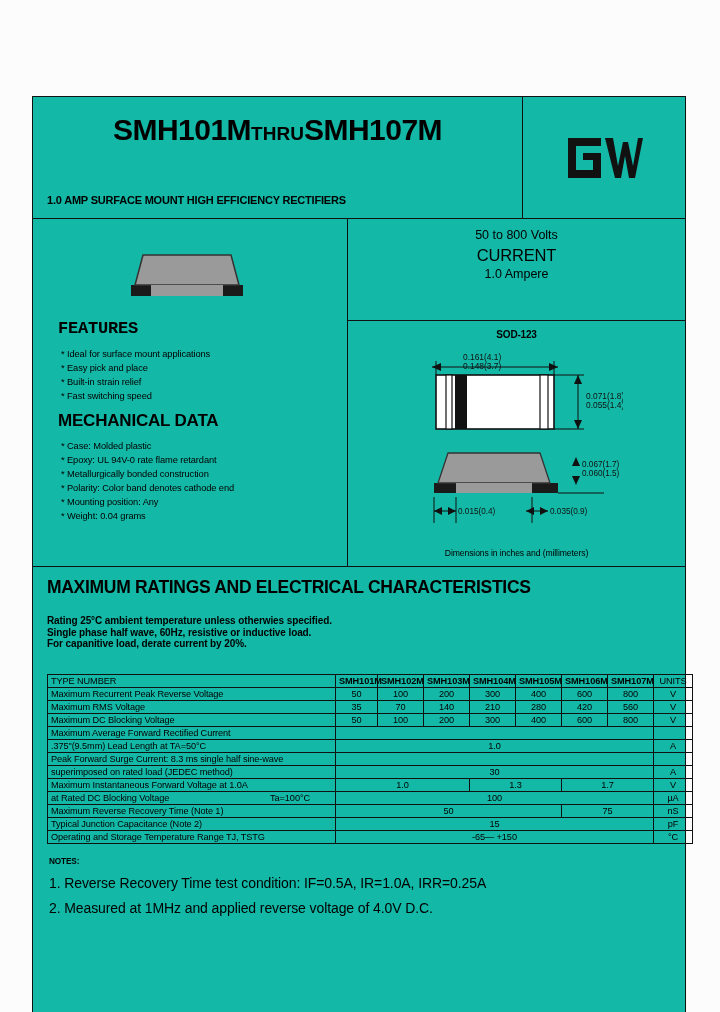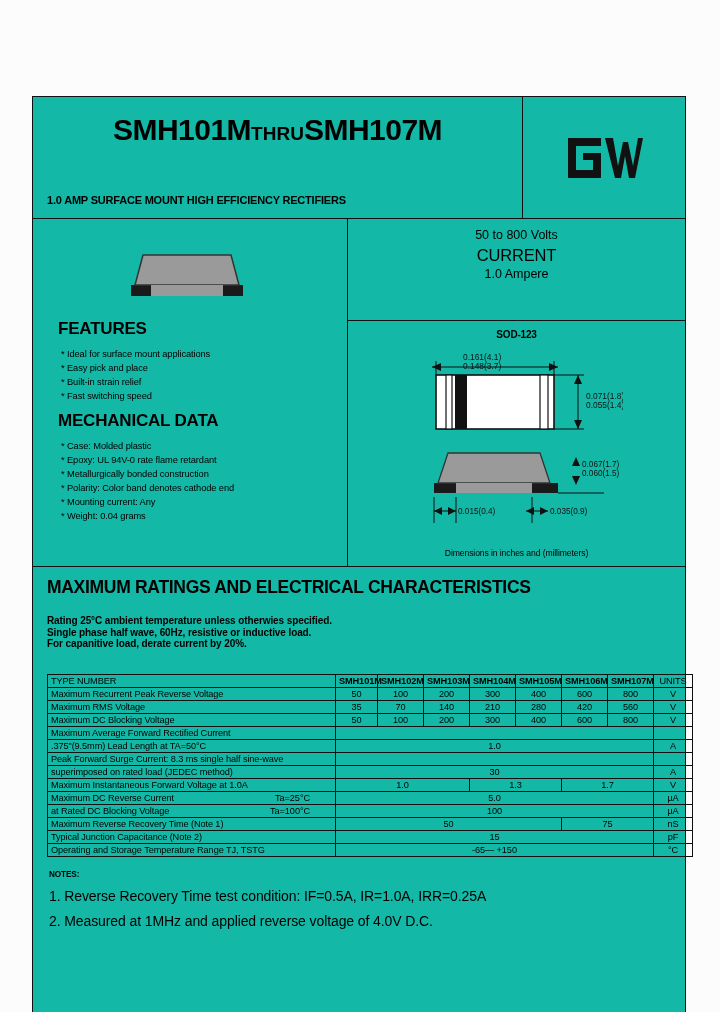--- a/index.html
+++ b/index.html
@@ -67,21 +67,21 @@
     position: relative;
   }
   .pkg-top {
     position: absolute; left: 88px; top: 18px;
     width: 132px; height: 64px;
   }
   .sec-head {
     font-size: 17px; font-weight: bold;
     letter-spacing: -0.2px;
   }
-  .feat-head { position: absolute; left: 25px; top: 100px; }
+  .feat-head { position: absolute; left: 25px; top: 100px; font-family: Liberation Mono, monospace; }
   .feat-list { position: absolute; left: 28px; top: 128px; }
   .mech-head { position: absolute; left: 25px; top: 192px; }
   .mech-list { position: absolute; left: 28px; top: 220px; }
   .bullet {
     font-size: 9.3px; line-height: 14px;
     letter-spacing: -0.1px; white-space: nowrap;
   }
 
   
   .vbox {
@@ -182,21 +182,21 @@
         <div class="bullet">* Built-in strain relief</div>
         <div class="bullet">* Fast switching speed</div>
       </div>
 
       <div class="sec-head mech-head">MECHANICAL DATA</div>
       <div class="mech-list">
         <div class="bullet">* Case: Molded plastic</div>
         <div class="bullet">* Epoxy: UL 94V-0 rate flame retardant</div>
         <div class="bullet">* Metallurgically bonded construction</div>
         <div class="bullet">* Polarity: Color band denotes cathode end</div>
-        <div class="bullet">* Mounting current: Any</div>
+        <div class="bullet">* Mounting position: Any</div>
         <div class="bullet">* Weight: 0.04 grams</div>
       </div>
     </div>
 
     <div class="mid-right">
       <div class="vbox">
         <div class="v-t2">50 to 800 Volts</div>
         <div class="v-t3">CURRENT</div>
         <div class="v-t4">1.0 Ampere</div>
       </div>
@@ -341,28 +341,20 @@
         <tr>
           <td class="lbl">Maximum Instantaneous Forward Voltage at 1.0A</td>
           <td class="num" colspan="3">1.0</td>
           <td class="num" colspan="2">1.3</td>
           <td class="num" colspan="2">1.7</td>
           <td class="num">V</td>
         </tr>
 
         <tr>
           <td class="lbl">
-            <span>Maximum DC Reverse Current</span>
-            <span class="cond">Ta=25°C</span>
-          </td>
-          <td class="num" colspan="7">5.0</td>
-          <td class="num">µA</td>
-        </tr>
-        <tr>
-          <td class="lbl">
             <span>at Rated DC Blocking Voltage</span>
             <span class="cond">Ta=100°C</span>
           </td>
           <td class="num" colspan="7">100</td>
           <td class="num">µA</td>
         </tr>
 
         <tr>
           <td class="lbl">Maximum Reverse Recovery Time (Note 1)</td>
           <td class="num" colspan="5">50</td>

